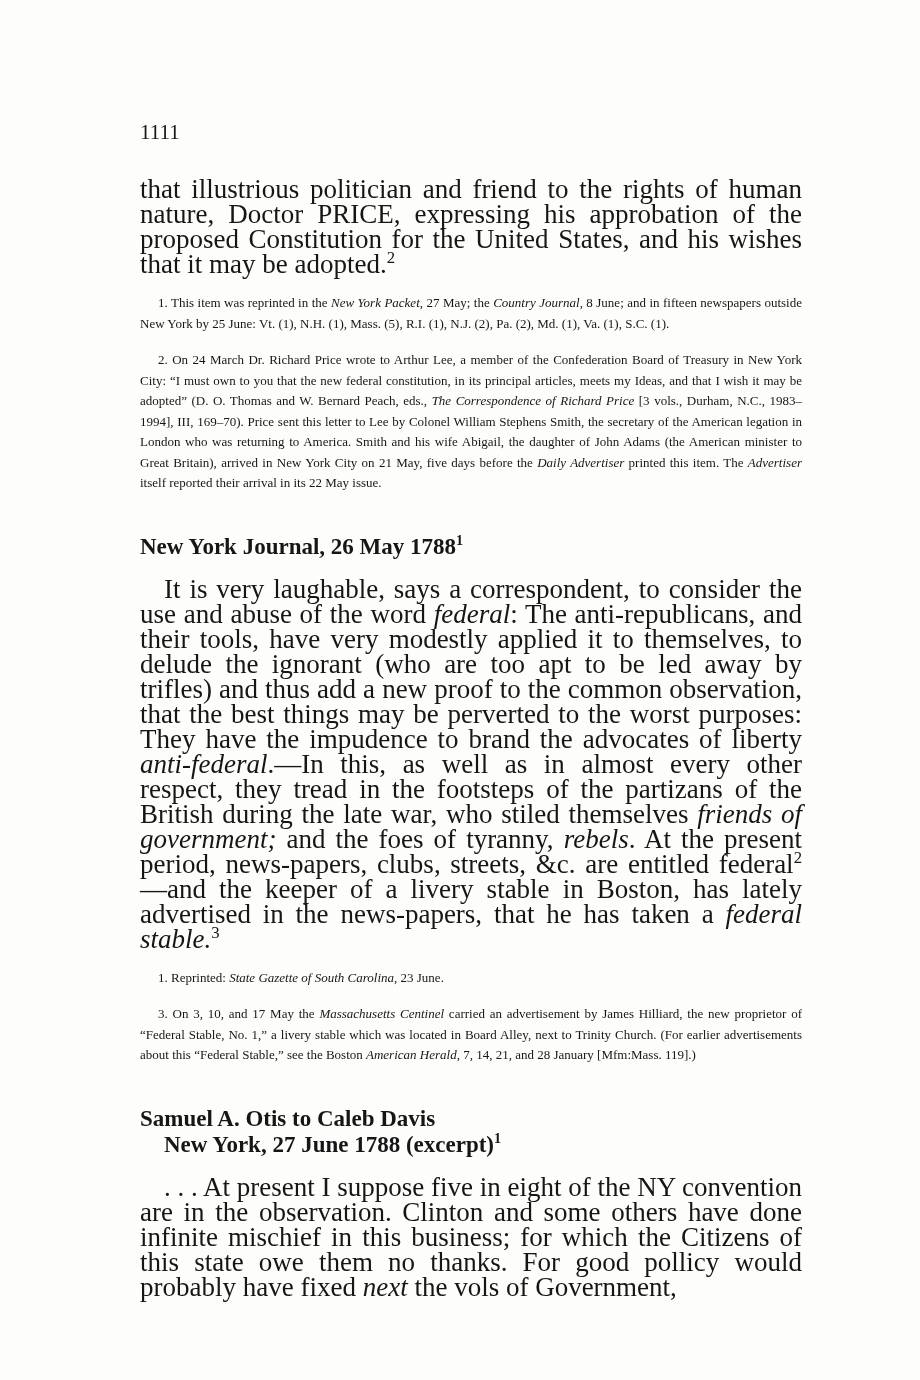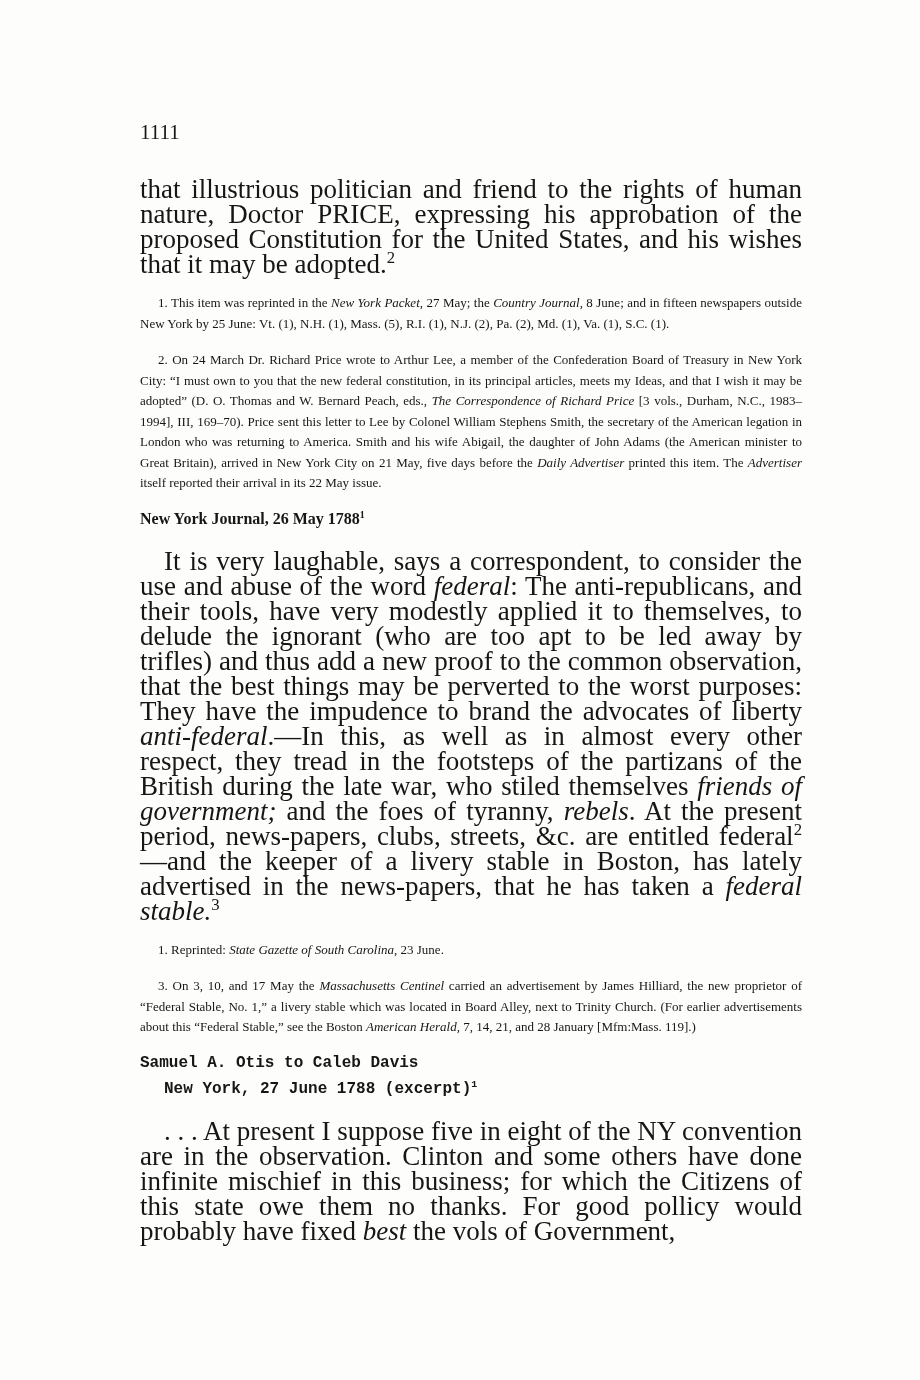--- a/index.html
+++ b/index.html
@@ -41,27 +41,27 @@
   .para-continuation { margin-bottom: 14px; }
   .footnotes { margin-top: 13px; }
   .footnote {
     font-size: 13px;
     line-height: 20.5px;
     text-align: justify;
     text-indent: 18px;
     margin-top: 16px;
   }
   .section-heading {
-    font-size: 16px;
+    font-size: 23px;
     line-height: 26px;
     font-weight: bold;
-    margin-top: 12px;
+    margin-top: 40px;
     margin-bottom: 17px;
   }
-  .heading-line { display: block; font-family: Liberation Mono, monospace; }
+  .heading-line { display: block; }
   .heading-line.line2 { padding-left: 24px; }
   .it { font-style: italic; }
   sup {
     font-size: 0.62em;
     vertical-align: super;
     line-height: 0;
   }
 </style>
 </head>
 <body>
@@ -86,15 +86,15 @@
   <section class="footnotes">
     <p class="footnote"><span>1. Reprinted: </span><span class="it">State Gazette of South Carolina</span><span>, 23 June.</span></p>
     <p class="footnote"><span>3. On 3, 10, and 17 May the </span><span class="it">Massachusetts Centinel</span><span> carried an advertisement by James Hilliard, the new proprietor of “Federal Stable, No. 1,” a livery stable which was located in Board Alley, next to Trinity Church. (For earlier advertisements about this “Federal Stable,” see the Boston </span><span class="it">American Herald</span><span>, 7, 14, 21, and 28 January [Mfm:Mass. 119].)</span></p>
   </section>
 
   <h2 class="section-heading">
     <span class="heading-line"><span>Samuel A. Otis to Caleb Davis</span></span>
     <span class="heading-line line2"><span>New York, 27 June 1788 (excerpt)</span><sup>1</sup></span>
   </h2>
 
-  <p class="body-para indent"><span>. . . At present I suppose five in eight of the NY convention are in the observation. Clinton and some others have done infinite mischief in this business; for which the Citizens of this state owe them no thanks. For good pollicy would probably have fixed </span><span class="it">best</span><span> the vols of Government,</span></p>
+  <p class="body-para indent"><span>. . . At present I suppose five in eight of the NY convention are in the observation. Clinton and some others have done infinite mischief in this business; for which the Citizens of this state owe them no thanks. For good pollicy would probably have fixed </span><span class="it">next</span><span> the vols of Government,</span></p>
 
 </div>
 
 </body></html>

